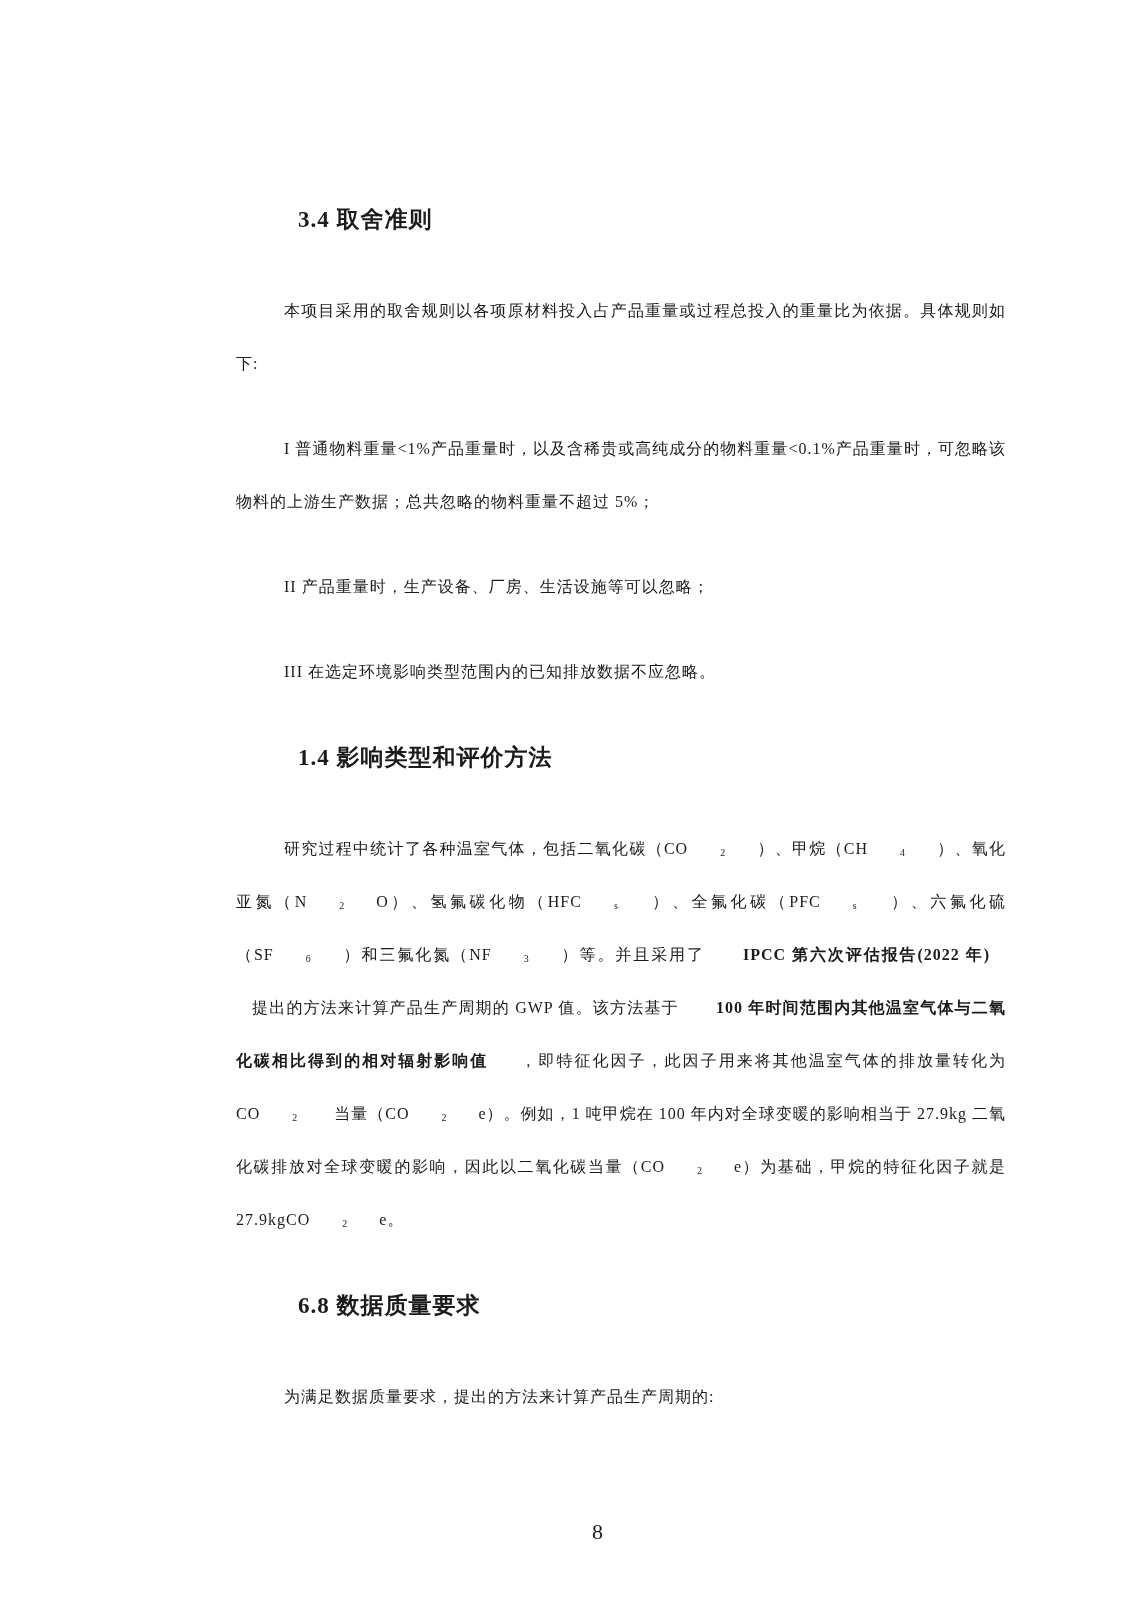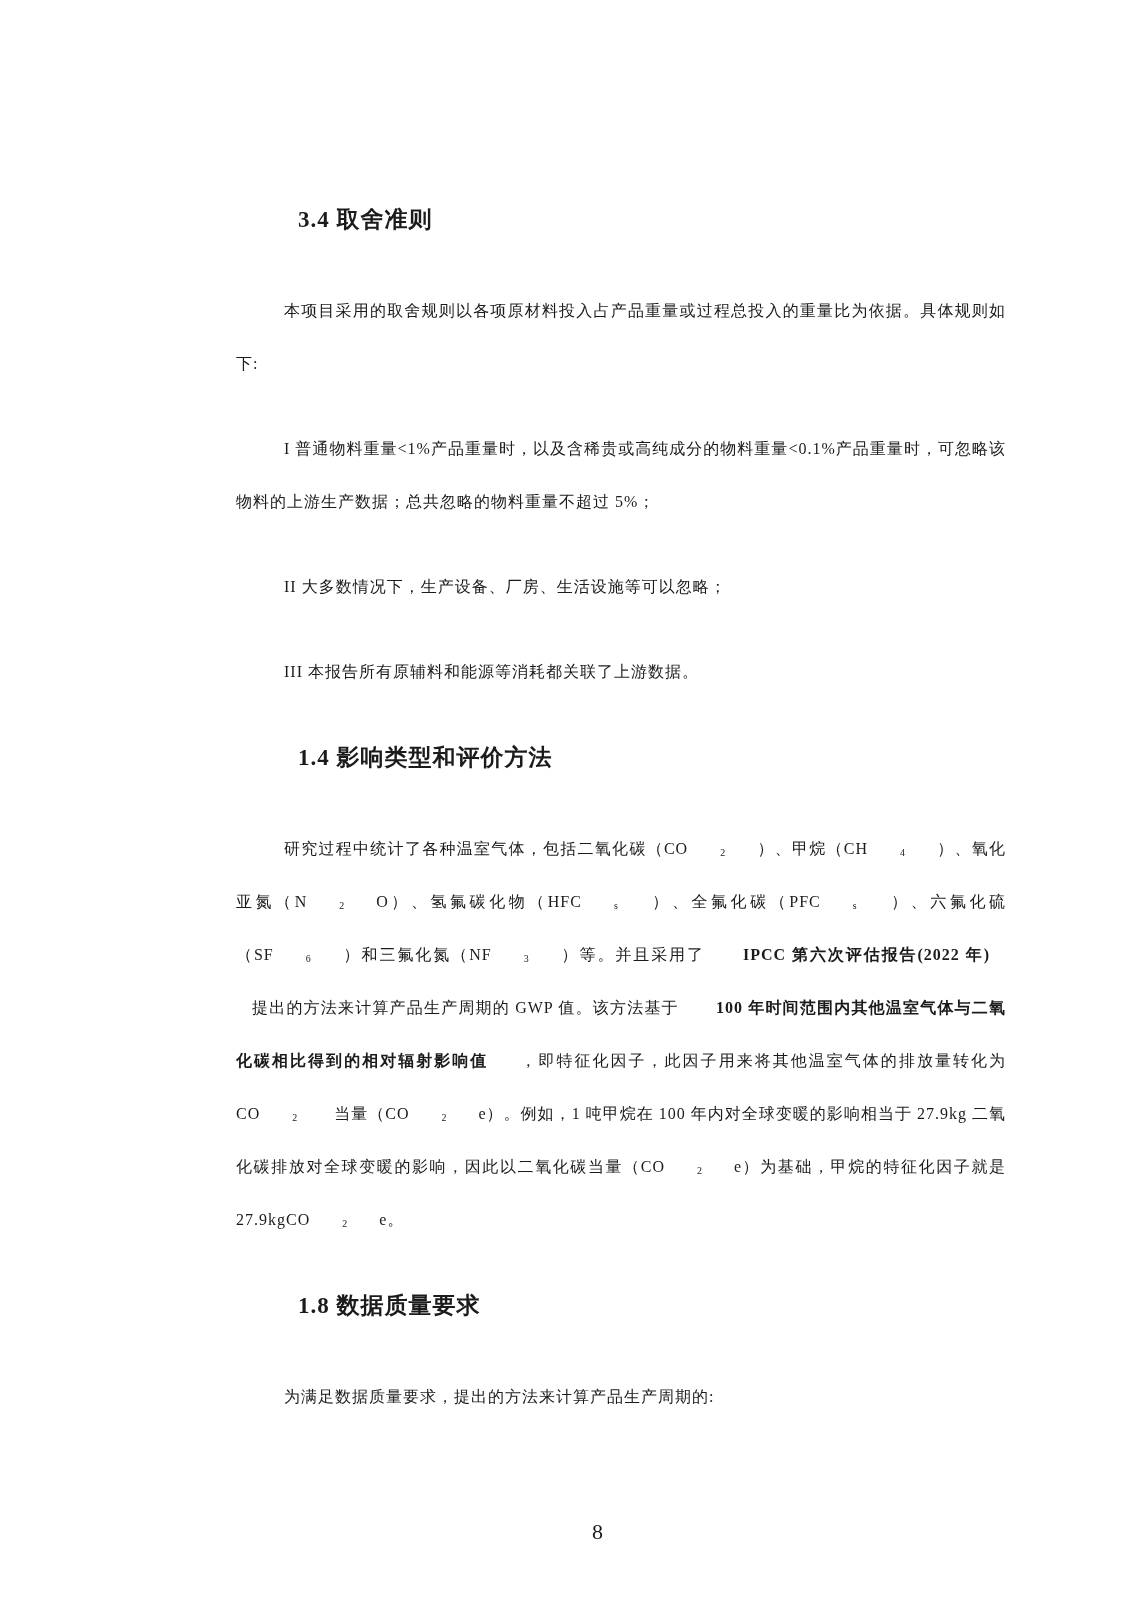--- a/index.html
+++ b/index.html
@@ -54,21 +54,21 @@
   }
 </style>
 </head>
 <body>
 
 <div class="page">
   <div class="content">
     <h2 class="heading"><span class="run-b">3.4 取舍准则</span></h2>
     <p class="para"><span>本项目采用的取舍规则以各项原材料投入占产品重量或过程总投入的重量比为依据。具体规则如下:</span></p>
     <p class="para"><span>I 普通物料重量&lt;1%产品重量时，以及含稀贵或高纯成分的物料重量&lt;0.1%产品重量时，可忽略该物料的上游生产数据；总共忽略的物料重量不超过 5%；</span></p>
-    <p class="para"><span>II 大多数情况下，生产设备、厂房、生活设施等可以忽略；</span></p>
-    <p class="para"><span>III 本报告所有原辅料和能源等消耗都关联了上游数据。</span></p>
+    <p class="para"><span>II 产品重量时，生产设备、厂房、生活设施等可以忽略；</span></p>
+    <p class="para"><span>III 在选定环境影响类型范围内的已知排放数据不应忽略。</span></p>
     <h2 class="heading"><span class="run-b">1.4 影响类型和评价方法</span></h2>
     <p class="para"><span>研究过程中统计了各种温室气体，包括二氧化碳（CO</span><sub class="run-s">2</sub><span>）、甲烷（CH</span><sub class="run-s">4</sub><span>）、氧化亚氮（N</span><sub class="run-s">2</sub><span>O）、氢氟碳化物（HFC</span><sub class="run-s">s</sub><span>）、全氟化碳（PFC</span><sub class="run-s">s</sub><span>）、六氟化硫（SF</span><sub class="run-s">6</sub><span>）和三氟化氮（NF</span><sub class="run-s">3</sub><span>）等。并且采用了 </span><span class="run-b">IPCC 第六次评估报告(2022 年)</span><span>提出的方法来计算产品生产周期的 GWP 值。该方法基于 </span><span class="run-b">100 年时间范围内其他温室气体与二氧化碳相比得到的相对辐射影响值</span><span>，即特征化因子，此因子用来将其他温室气体的排放量转化为 CO</span><sub class="run-s">2</sub><span> 当量（CO</span><sub class="run-s">2</sub><span>e）。例如，1 吨甲烷在 100 年内对全球变暖的影响相当于 27.9kg 二氧化碳排放对全球变暖的影响，因此以二氧化碳当量（CO</span><sub class="run-s">2</sub><span>e）为基础，甲烷的特征化因子就是 27.9kgCO</span><sub class="run-s">2</sub><span>e。</span></p>
-    <h2 class="heading"><span class="run-b">1.8 数据质量要求</span></h2>
+    <h2 class="heading"><span class="run-b">6.8 数据质量要求</span></h2>
     <p class="para"><span>为满足数据质量要求，提出的方法来计算产品生产周期的:</span></p>
   </div>
   <div class="footer">8</div>
 </div>
 
 </body></html>

